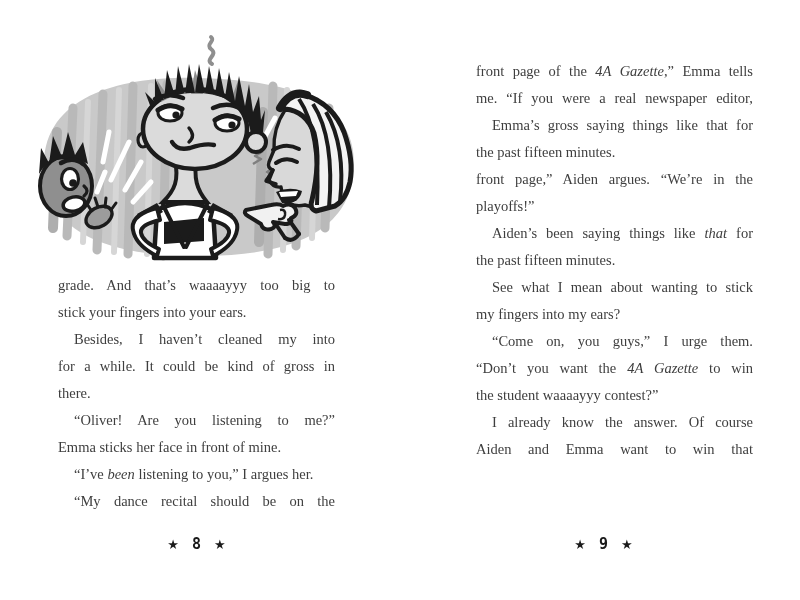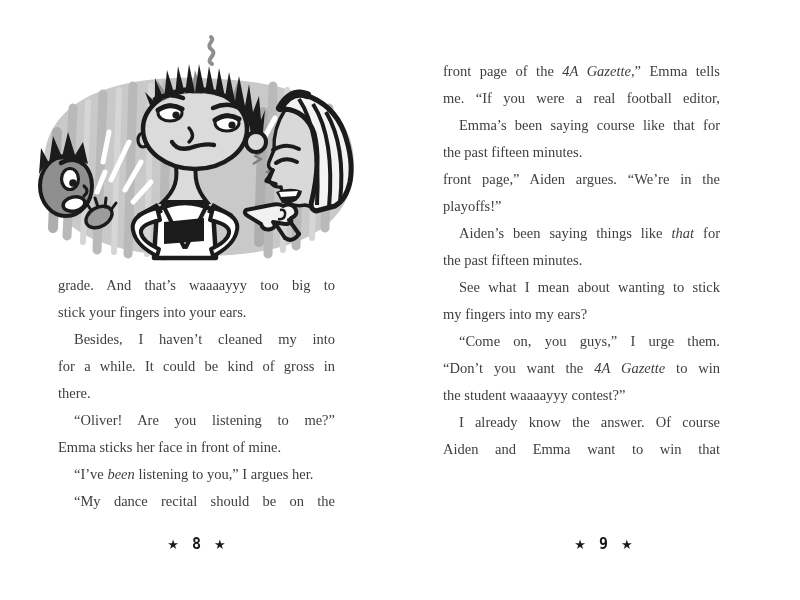--- a/index.html
+++ b/index.html
@@ -8,21 +8,21 @@
     background:#ffffff;
     font-family:"Liberation Serif", serif;
   }
   .stage{position:absolute;inset:0;background:#ffffff;}
   .illustration{position:absolute;left:33px;top:12px;width:330px;height:250px;}
   .textcol{
     position:absolute;width:277px;color:#3e3e3e;
     font-size:14.5px;
   }
   #left-lines{left:58px;top:272px;}
-  #right-lines{left:443px;top:58px;}
+  #right-lines{left:476px;top:58px;}
   .line{
     height:27px;line-height:27px;
     text-align:justify;text-align-last:justify;text-justify:inter-word;
   }
   .line.noj{text-align:left;text-align-last:auto;}
   .line.ind{padding-left:16px;}
   .footer{
     position:absolute;top:531px;width:277px;height:26px;
     display:flex;align-items:center;justify-content:center;gap:13px;
     color:#1a1a1a;
@@ -184,22 +184,22 @@
     <div class="footer left">
       <span class="star">★</span>
       <span class="num">8</span>
       <span class="star">★</span>
     </div>
   </div>
 
   <div>
     <div class="textcol" id="right-lines">
         <div class="line"><span>front page of the </span><i>4A Gazette</i><span>,” Emma tells</span></div>
-        <div class="line"><span>me. “If you were a real football editor,</span></div>
-        <div class="line ind"><span>Emma’s been saying course like that for</span></div>
+        <div class="line"><span>me. “If you were a real newspaper editor,</span></div>
+        <div class="line ind"><span>Emma’s gross saying things like that for</span></div>
         <div class="line noj"><span>the past fifteen minutes.</span></div>
         <div class="line"><span>front page,” Aiden argues. “We’re in the</span></div>
         <div class="line noj"><span>playoffs!”</span></div>
         <div class="line ind"><span>Aiden’s been saying things like </span><i>that</i><span> for</span></div>
         <div class="line noj"><span>the past fifteen minutes.</span></div>
         <div class="line ind"><span>See what I mean about wanting to stick</span></div>
         <div class="line noj"><span>my fingers into my ears?</span></div>
         <div class="line ind"><span>“Come on, you guys,” I urge them.</span></div>
         <div class="line"><span>“Don’t you want the </span><i>4A Gazette</i><span> to win</span></div>
         <div class="line noj"><span>the student waaaayyy contest?”</span></div>

